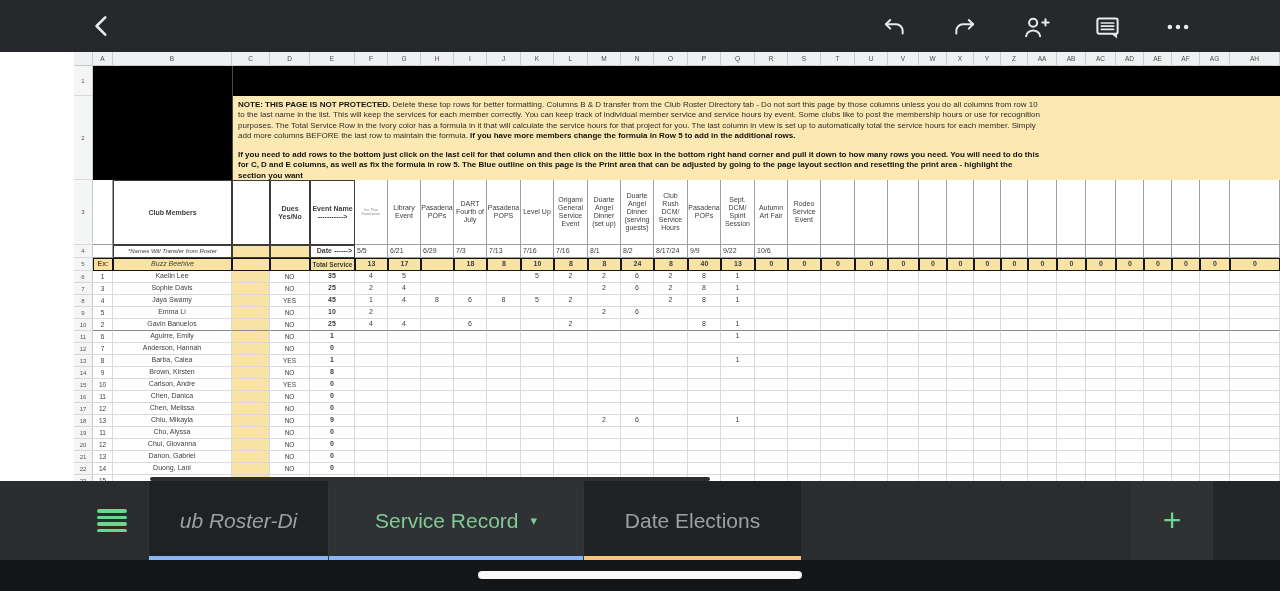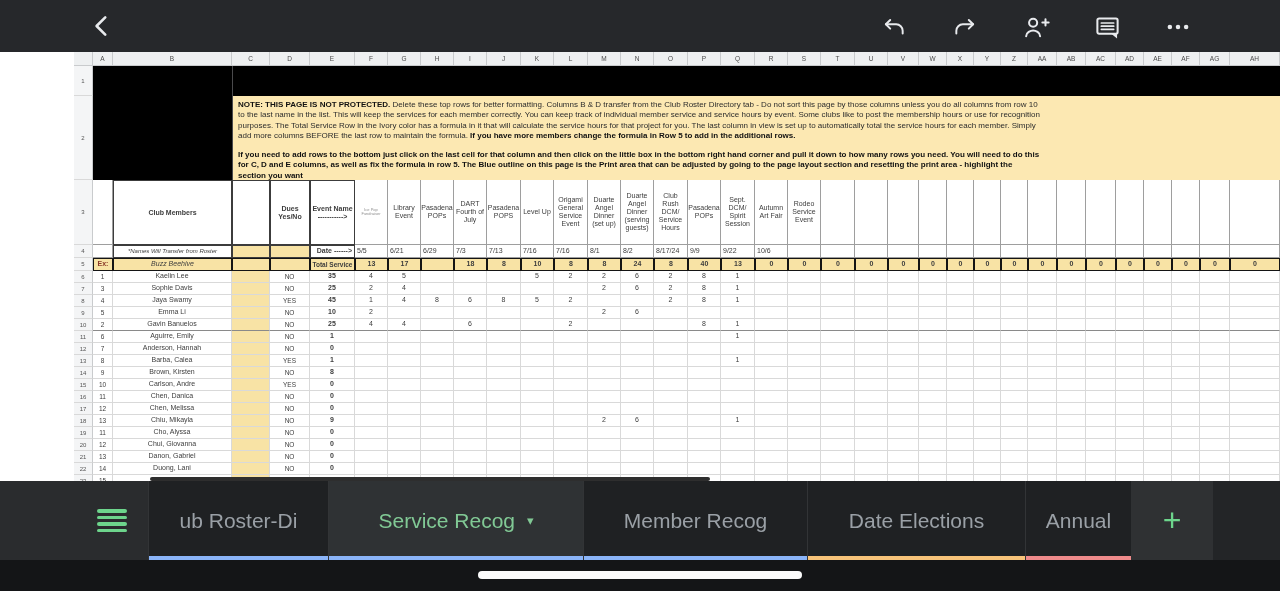--- a/index.html
+++ b/index.html
@@ -898,40 +898,32 @@
 <div class="hscroll"></div>
 
 <div class="tabbar">
   <button class="hamb">
     <i></i>
       <i></i>
       <i></i>
       <i></i>
   </button>
   <div class="tabs" id="tabs">
-      <div class="tab" style="width: 180px;">
+      <div class="tab" style="width: 180px; font-style: italic;">
         <span>ub Roster-Di</span>
         <div class="stripe" style="background: rgb(138, 180, 248);"></div>
       </div>
       <div class="tab active" style="width: 255px;">
-        <span>Service Recog</span>
+        <span>Service Record</span>
         <span class="caret">▾</span>
-        <div class="stripe" style="background: rgb(138, 180, 248);"></div>
-      </div>
-      <div class="tab" style="width: 224px;">
-        <span>Member Recog</span>
         <div class="stripe" style="background: rgb(138, 180, 248);"></div>
       </div>
       <div class="tab" style="width: 218px;">
         <span>Date Elections</span>
         <div class="stripe" style="background: rgb(247, 195, 121);"></div>
-      </div>
-      <div class="tab" style="width: 106px;">
-        <span>Annual</span>
-        <div class="stripe" style="background: rgb(239, 139, 139);"></div>
       </div>
     </div>
   <button class="addtab">+</button>
   <div class="endcap"></div>
 </div>
 
 <div class="homebar">
   <div class="pill"></div>
 </div>
 

